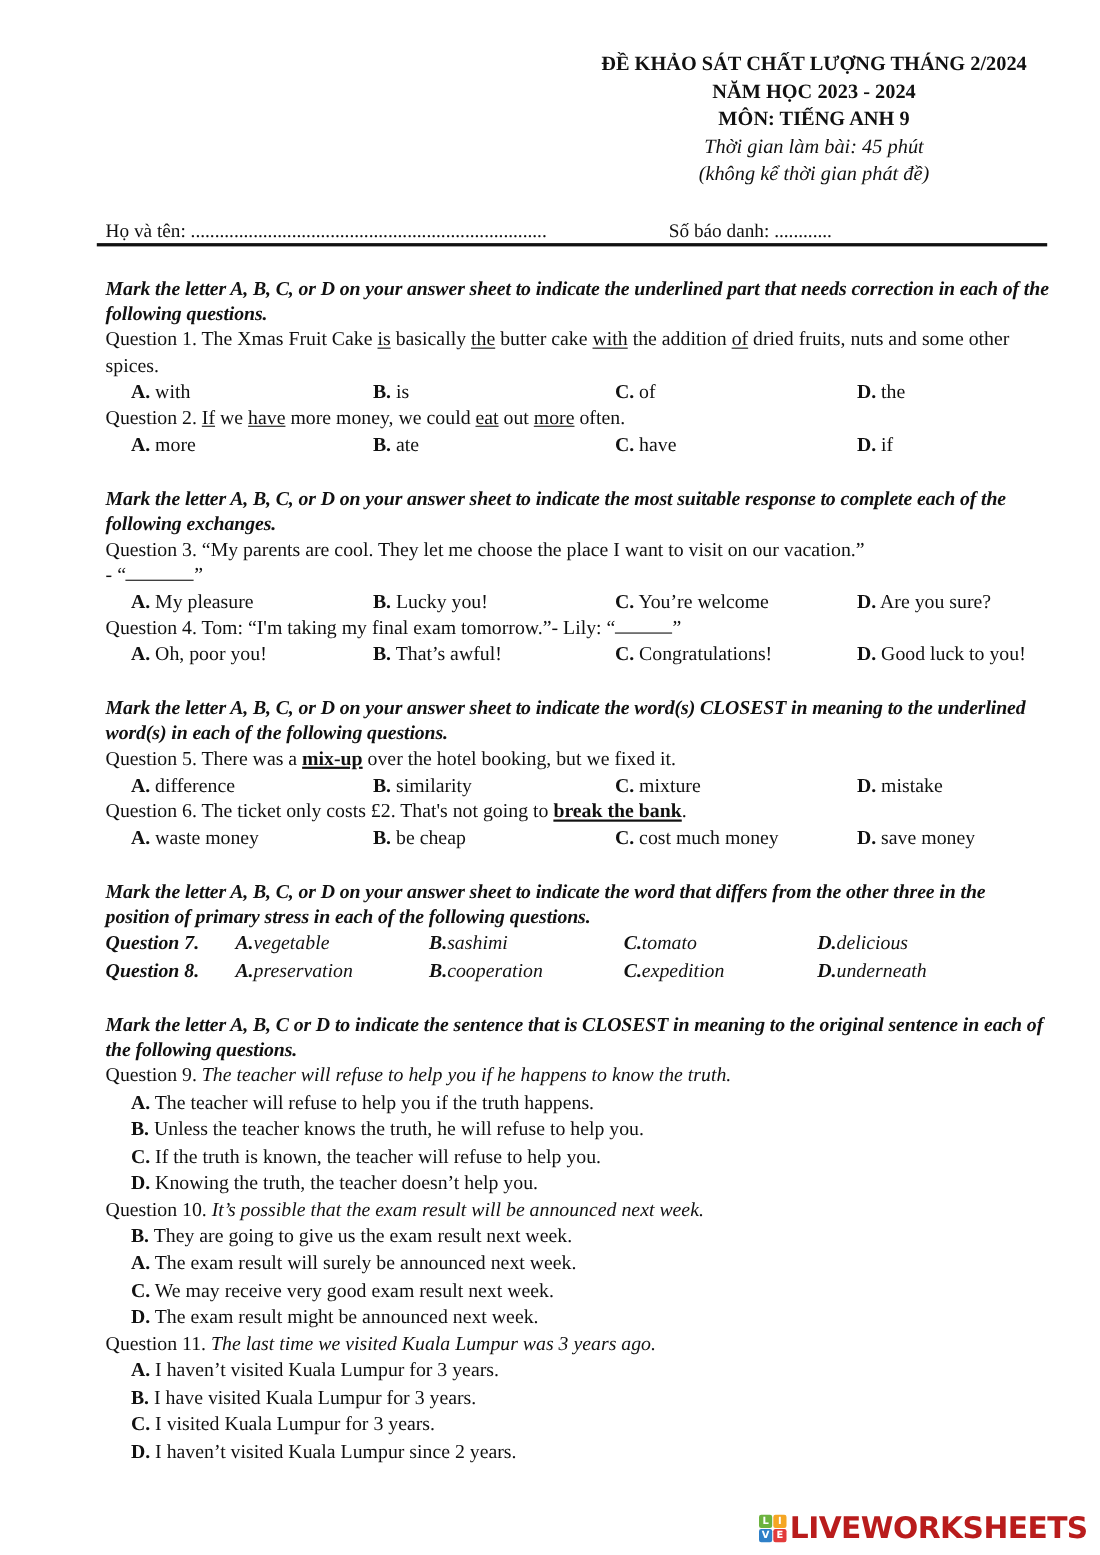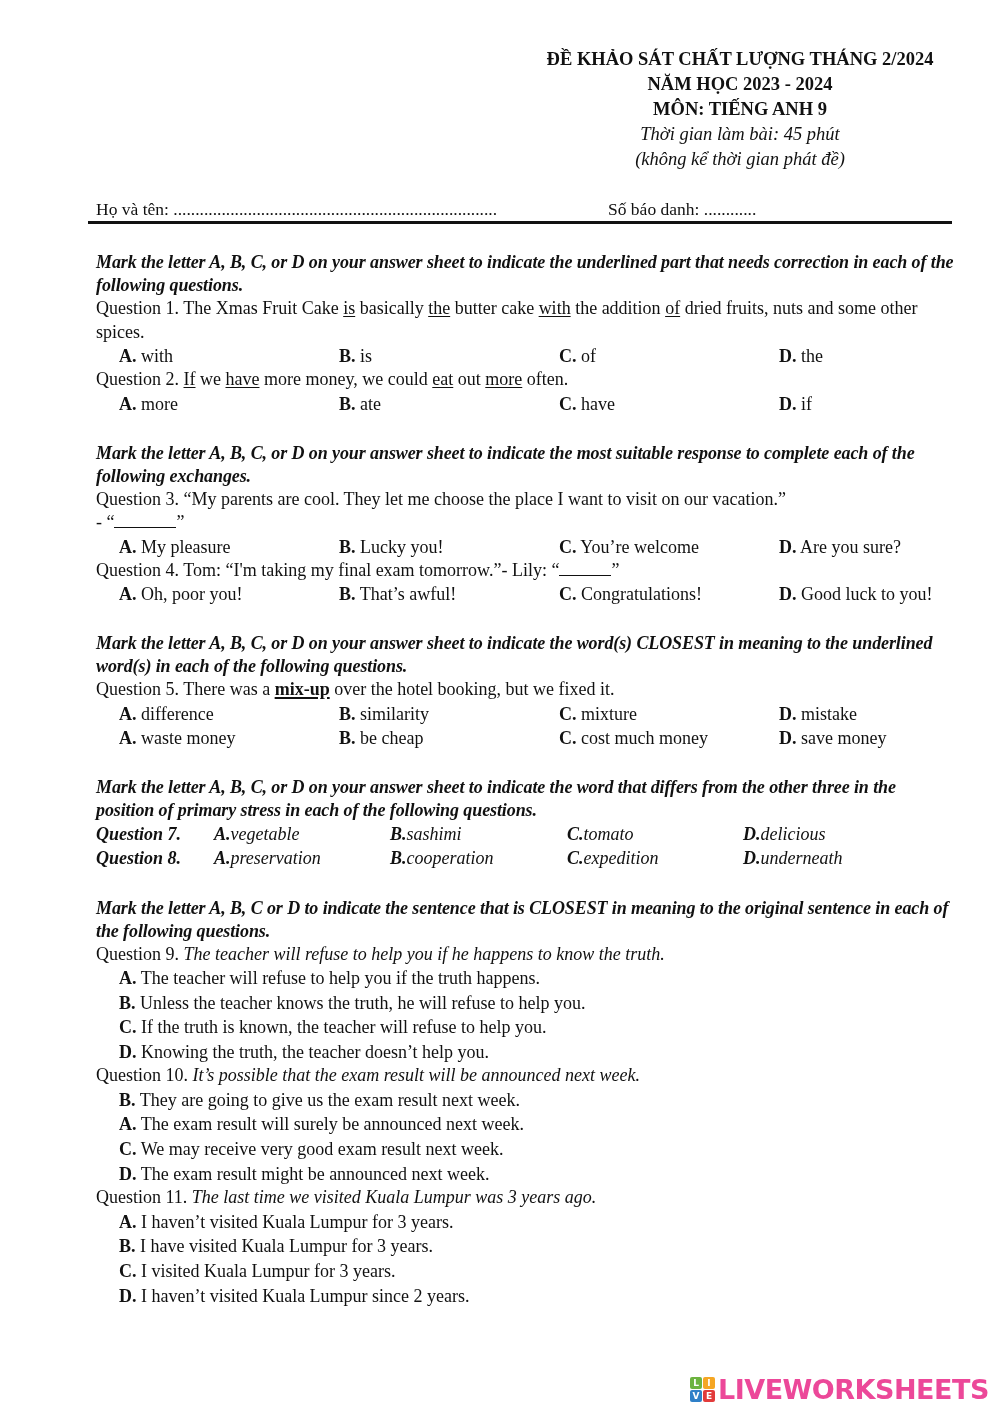--- a/index.html
+++ b/index.html
@@ -115,20 +115,24 @@
   <div class="q">
     <b class="qn">Question 5.</b>
     <span>There was a </span><span class="ub">mix-up</span><span> over the hotel booking, but we fixed it.</span>
   </div>
   <div class="opts">
     <span class="o o1"><b>A.</b> <span>difference</span></span>
     <span class="o o2"><b>B.</b> <span>similarity</span></span>
     <span class="o o3"><b>C.</b> <span>mixture</span></span>
     <span class="o o4"><b>D.</b> <span>mistake</span></span>
   </div>
+  <div class="q">
+    <b class="qn">Question 6.</b>
+    <span>The ticket only costs £2. That's not going to </span><span class="ub">break the bank</span><span>.</span>
+  </div>
   <div class="opts">
     <span class="o o1"><b>A.</b> <span>waste money</span></span>
     <span class="o o2"><b>B.</b> <span>be cheap</span></span>
     <span class="o o3"><b>C.</b> <span>cost much money</span></span>
     <span class="o o4"><b>D.</b> <span>save money</span></span>
   </div>
 
   <div class="gap"></div>
 
   <div class="instr">Mark the letter A, B, C, or D on your answer sheet to indicate the word that differs from the other three in the position of primary stress in each of the following questions.</div>
@@ -178,14 +182,14 @@
   <div class="vopt"><b>D.</b> <span>I haven’t visited Kuala Lumpur since 2 years.</span></div>
 </div>
 
 <div class="logo">
   <div class="tiles">
     <div class="tile" style="background: rgb(108, 179, 63);">L</div>
     <div class="tile" style="background: rgb(245, 166, 35);">I</div>
     <div class="tile" style="background: rgb(47, 128, 200);">V</div>
     <div class="tile" style="background: rgb(226, 59, 59);">E</div>
   </div>
-  <span class="logo-text" style="color: #ec4899;">LIVEWORKSHEETS</span>
+  <span class="logo-text" style="color: #b91c1c;">LIVEWORKSHEETS</span>
 </div>
 
 </body></html>

